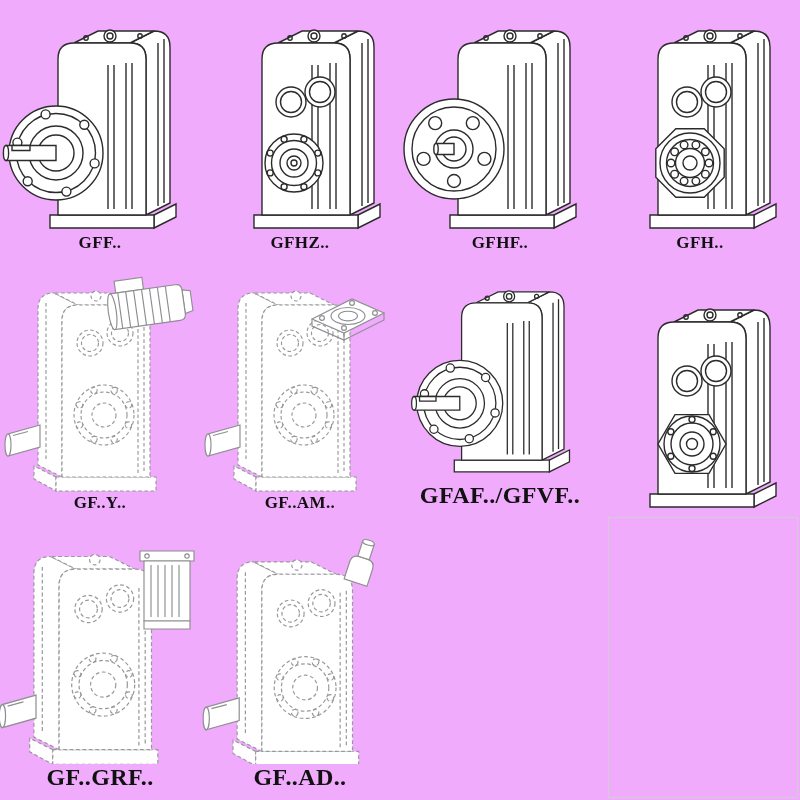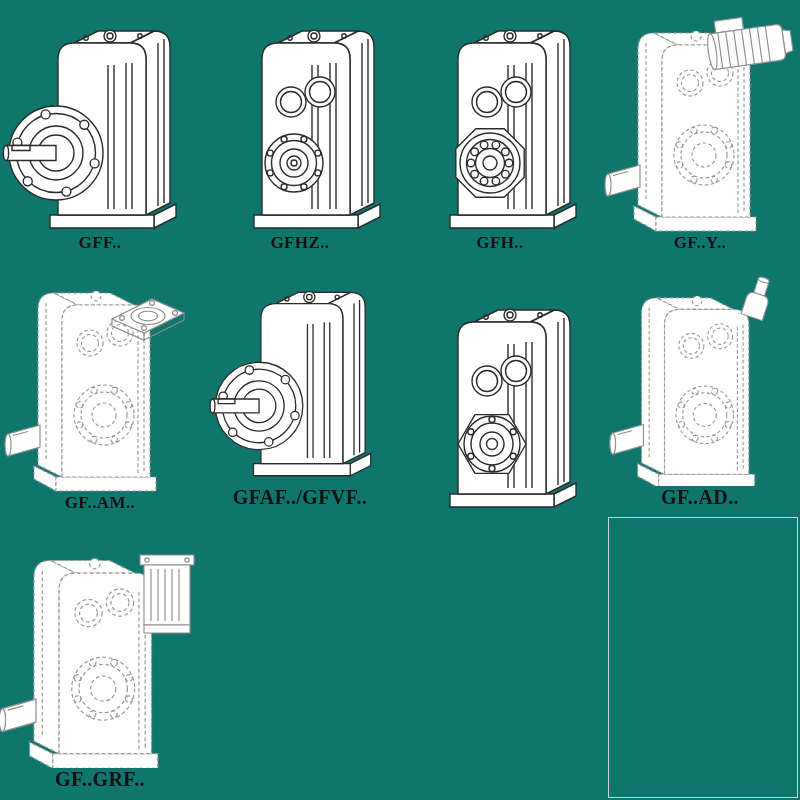--- a/index.html
+++ b/index.html
@@ -1,25 +1,25 @@
 <!DOCTYPE html>
 <html><head>
 <meta charset="utf-8">
 <style>
   *{box-sizing:border-box}
   html,body{margin:0;padding:0}
   body{width:800px;height:800px;background:#fff;font-family:"Liberation Serif","DejaVu Serif",serif}
-  .sheet{position:relative;width:800px;height:800px;overflow:hidden;background:#0f766e}
+  .sheet{position:relative;width:800px;height:800px;overflow:hidden;background:#f0abfc}
   .panel-border{position:absolute;left:608px;top:517px;width:190px;height:281px;border:1px solid #cfcfcf;pointer-events:none}
   .grid{position:absolute;left:0;top:0;width:800px;height:800px;display:grid;
         grid-template-columns:repeat(4,200px);grid-template-rows:258px 260px 282px}
   figure{margin:0;display:flex;flex-direction:column;align-items:center;justify-content:flex-end;position:relative}
   figure svg{display:block}
   figcaption{font-weight:700;color:#111;font-size:17px;letter-spacing:.4px;white-space:nowrap;padding-bottom:5px}
-  .r3 figcaption{font-size:20px;padding-bottom:9px}
+  .r3 figcaption{font-size:24px;padding-bottom:9px}
   .defs{position:absolute;width:0;height:0;overflow:hidden}
   .ln-s{stroke:#2b2b2b;stroke-width:1.4;fill:none}
   .ln-d{stroke:#98989c;stroke-width:1.15;stroke-dasharray:3.6 2.5;fill:none}
   .ln-g{stroke:#8e8e92;stroke-width:1.15;fill:none}
 </style>
 </head>
 <body>
 
 <div class="sheet">
 
@@ -230,20 +230,27 @@
       <svg viewBox="0 0 200 230" width="200" height="230">
         <g transform="translate(4,0)">
           <use href="#housing" class="ln-s"></use>
             <use href="#boresTop" class="ln-s"></use>
             <use href="#shaftHubOutput" class="ln-s"></use>
         </g>
       </svg>
       <figcaption>GFHZ..</figcaption>
     </figure>
 
+    <figure>
+      <svg viewBox="0 0 200 230" width="200" height="230">
+        <use href="#housing" class="ln-s"></use>
+          <use href="#flangeShort" class="ln-s"></use>
+      </svg>
+      <figcaption>GFHF..</figcaption>
+    </figure>
 
     <figure>
       <svg viewBox="0 0 200 230" width="200" height="230">
         <use href="#housing" class="ln-s"></use>
           <use href="#boresTop" class="ln-s"></use>
           <use href="#bearingOutput" class="ln-s"></use>
       </svg>
       <figcaption>GFH..</figcaption>
     </figure>
 
@@ -281,36 +288,36 @@
         <g transform="translate(0,9)">
           <use href="#housing" class="ln-s"></use>
             <use href="#boresTop" class="ln-s"></use>
             <use href="#boreOutput" class="ln-s"></use>
         </g>
       </svg>
     </figure>
 
     <figure class="r3">
       <svg viewBox="0 0 200 245" width="200" height="245">
+        <g transform="translate(-6,6) scale(1.05)">
+          <use href="#housingDashed" class="ln-d"></use>
+          <use href="#shaftLeft" class="ln-g"></use>
+        </g>
+        <use href="#adapterGRF" class="ln-g" transform="translate(8,2)"></use>
+      </svg>
+      <figcaption>GF..GRF..</figcaption>
+    </figure>
+
+    <figure class="r3">
+      <svg viewBox="0 0 200 245" width="200" height="245">
         <g transform="translate(-2,12) scale(1.03)">
           <use href="#housingDashed" class="ln-d"></use>
           <use href="#shaftLeft" class="ln-g"></use>
         </g>
         <use href="#shaftStubTop" class="ln-g" transform="translate(4,12)"></use>
       </svg>
       <figcaption>GF..AD..</figcaption>
     </figure>
 
-    <figure class="r3">
-      <svg viewBox="0 0 200 245" width="200" height="245">
-        <g transform="translate(-6,6) scale(1.05)">
-          <use href="#housingDashed" class="ln-d"></use>
-          <use href="#shaftLeft" class="ln-g"></use>
-        </g>
-        <use href="#adapterGRF" class="ln-g" transform="translate(8,2)"></use>
-      </svg>
-      <figcaption>GF..GRF..</figcaption>
-    </figure>
-
   </div>
 
   <div class="panel-border"></div>
 </div>
 
 </body></html>

